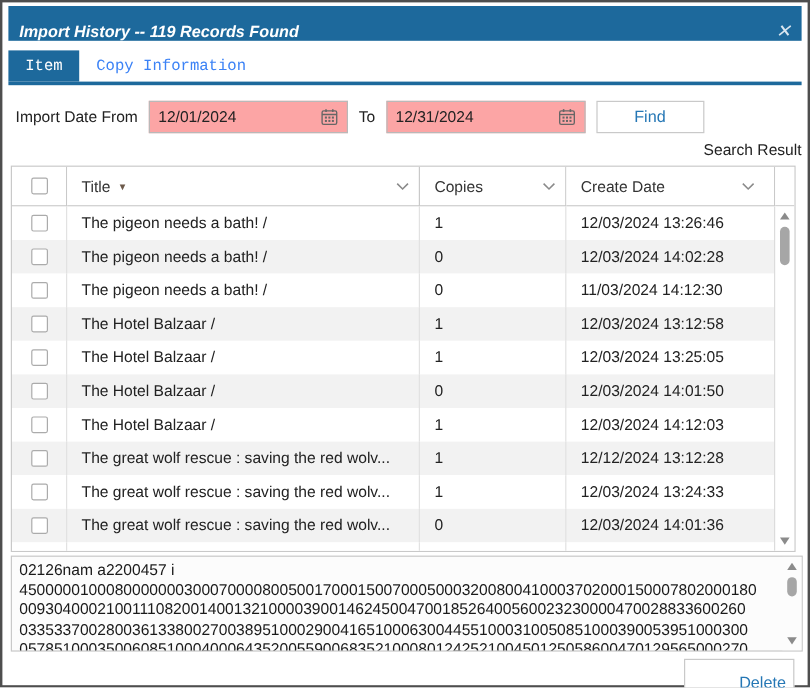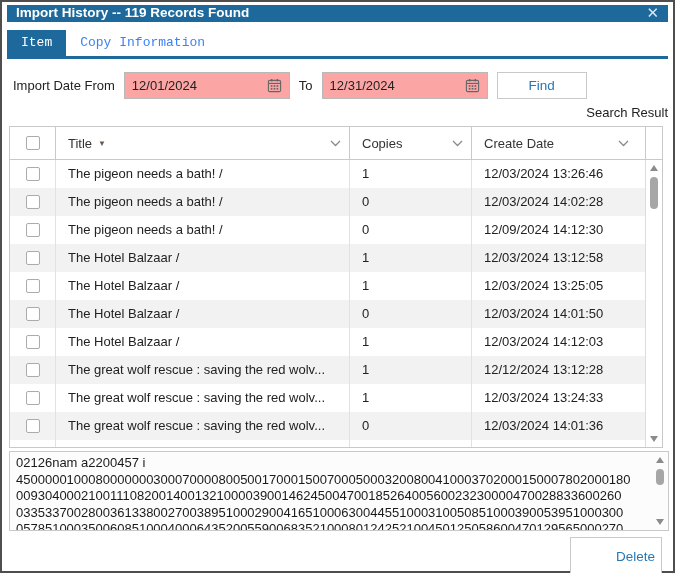--- a/index.html
+++ b/index.html
@@ -13,23 +13,23 @@
     font-size:13px;color:#222;
     position:relative;overflow:hidden;
   }
   .dialog{
     box-sizing:border-box;width:675px;height:573px;
     border:2px solid #4e4e4e;background:#fff;
     padding:3px 5px;position:relative;
   }
   
   .titlebar{
-    background:var(--header-blue);color:#fff;height:17px;
-    display:flex;align-items:flex-start;justify-content:space-between;
-    padding:0 9px;font-weight:bold;font-size:13.5px;
+    background:var(--header-blue);color:#fff;height:29px;
+    display:flex;align-items:flex-end;justify-content:space-between;
+    padding:0 9px;font-weight:bold;font-size:13.5px;font-style:italic;
   }
   .close{
     font-weight:normal;font-size:15px;color:#d9e6f0;cursor:pointer;line-height:1;
   }
   
   .tabs{display:flex;margin-top:8px;border-bottom:3px solid var(--header-blue);font-family:Liberation Mono, monospace;}
   .tab{padding:5px 14px 6px 14px;font-size:13px;color:#3b82f6;cursor:pointer;}
   .tab.active{background:var(--header-blue);color:#fff;}
   
   .controls{display:flex;align-items:center;margin-top:13px;padding-left:6px;}
@@ -206,21 +206,21 @@
         <div class="cell">The pigeon needs a bath! /</div>
         <div class="cell">0</div>
         <div class="cell">12/03/2024 14:02:28</div>
       </div>
       <div class="row">
         <div class="cell cb-cell">
             <span class="cb"></span>
           </div>
         <div class="cell">The pigeon needs a bath! /</div>
         <div class="cell">0</div>
-        <div class="cell">12/09/2024 14:12:30</div>
+        <div class="cell">11/03/2024 14:12:30</div>
       </div>
       <div class="row">
         <div class="cell cb-cell">
             <span class="cb"></span>
           </div>
         <div class="cell">The Hotel Balzaar /</div>
         <div class="cell">1</div>
         <div class="cell">12/03/2024 13:12:58</div>
       </div>
       <div class="row">

